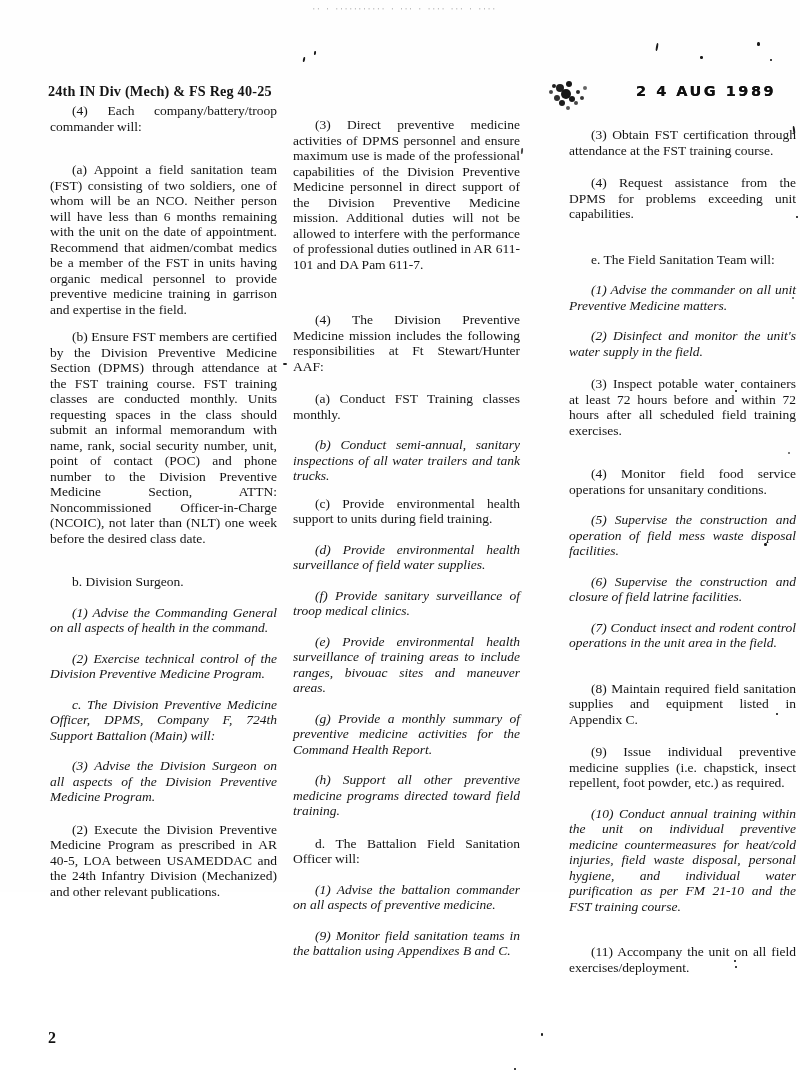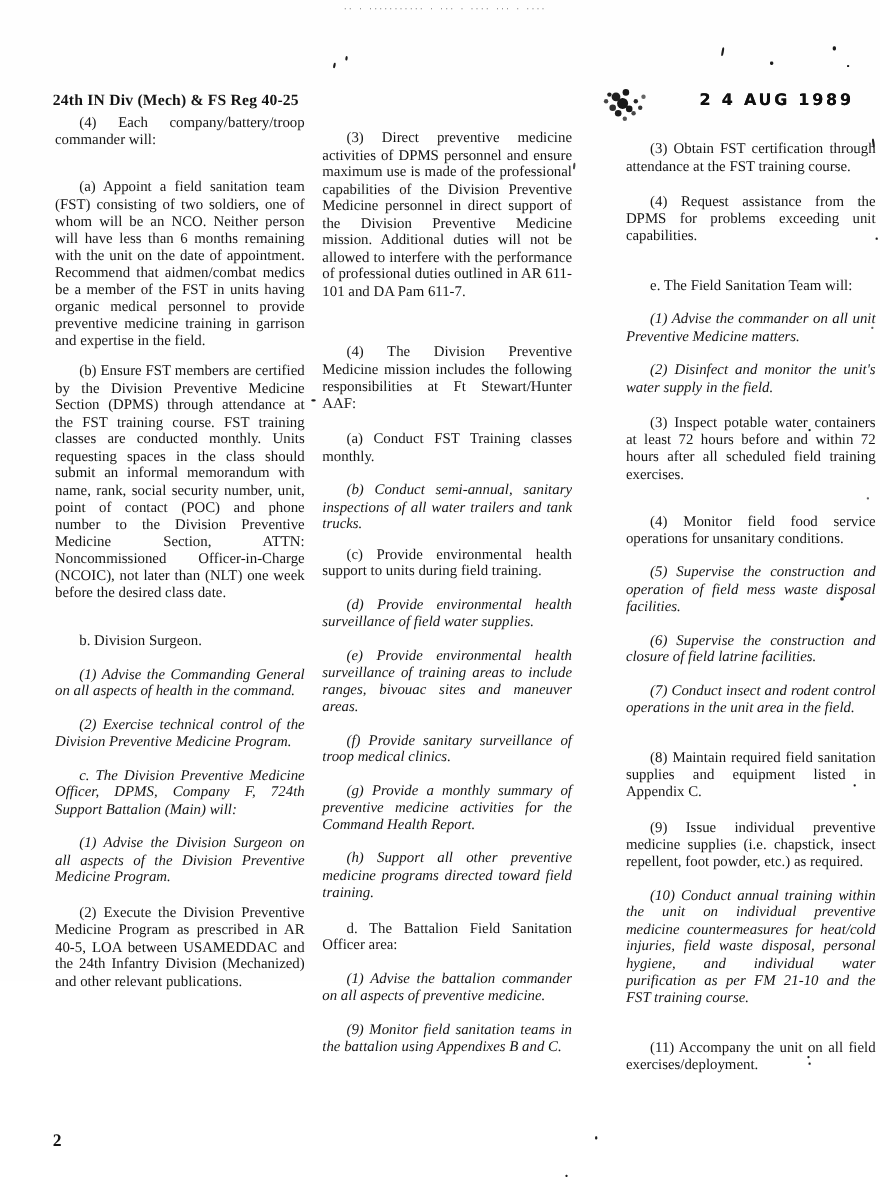--- a/index.html
+++ b/index.html
@@ -90,36 +90,36 @@
   <div class="date-stamp">2 4 AUG 1989</div>
 
   <div class="col" id="col-left">
     <p>(4) Each company/battery/troop commander will:</p>
     <p class="mt28">(a) Appoint a field sanitation team (FST) consisting of two soldiers, one of whom will be an NCO. Neither person will have less than 6 months remaining with the unit on the date of appointment. Recommend that aidmen/combat medics be a member of the FST in units having organic medical personnel to provide preventive medicine training in garrison and expertise in the field.</p>
     <p class="mt12">(b) Ensure FST members are certified by the Division Preventive Medicine Section (DPMS) through attendance at the FST training course. FST training classes are conducted monthly. Units requesting spaces in the class should submit an informal memorandum with name, rank, social security number, unit, point of contact (POC) and phone number to the Division Preventive Medicine Section, ATTN: Noncommissioned Officer-in-Charge (NCOIC), not later than (NLT) one week before the desired class date.</p>
     <p class="mt28">b. Division Surgeon.</p>
     <p class="mt15">(1) Advise the Commanding General on all aspects of health in the command.</p>
     <p class="mt15">(2) Exercise technical control of the Division Preventive Medicine Program.</p>
     <p class="mt15">c. The Division Preventive Medicine Officer, DPMS, Company F, 724th Support Battalion (Main) will:</p>
-    <p class="mt15">(1) Advise the Division Surgeon on all aspects of the Division Preventive Medicine Program.</p>
+    <p class="mt15">(3) Advise the Division Surgeon on all aspects of the Division Preventive Medicine Program.</p>
     <p class="mt17">(2) Execute the Division Preventive Medicine Program as prescribed in AR 40-5, LOA between USAMEDDAC and the 24th Infantry Division (Mechanized) and other relevant publications.</p>
   </div>
 
   <div class="col" id="col-center">
     <p>(3) Direct preventive medicine activities of DPMS personnel and ensure maximum use is made of the professional capabilities of the Division Preventive Medicine personnel in direct support of the Division Preventive Medicine mission. Additional duties will not be allowed to interfere with the performance of professional duties outlined in AR 611-101 and DA Pam 611-7.</p>
     <p class="mt40">(4) The Division Preventive Medicine mission includes the following responsibilities at Ft Stewart/Hunter AAF:</p>
     <p class="mt17">(a) Conduct FST Training classes monthly.</p>
     <p class="mt15">(b) Conduct semi-annual, sanitary inspections of all water trailers and tank trucks.</p>
     <p class="mt12">(c) Provide environmental health support to units during field training.</p>
     <p class="mt15">(d) Provide environmental health surveillance of field water supplies.</p>
+    <p class="mt15">(f) Provide sanitary surveillance of troop medical clinics.</p>
     <p class="mt15">(e) Provide environmental health surveillance of training areas to include ranges, bivouac sites and maneuver areas.</p>
-    <p class="mt15">(f) Provide sanitary surveillance of troop medical clinics.</p>
     <p class="mt15">(g) Provide a monthly summary of preventive medicine activities for the Command Health Report.</p>
     <p class="mt15">(h) Support all other preventive medicine programs directed toward field training.</p>
-    <p class="mt17">d. The Battalion Field Sanitation Officer area:</p>
+    <p class="mt17">d. The Battalion Field Sanitation Officer will:</p>
     <p class="mt15">(1) Advise the battalion commander on all aspects of preventive medicine.</p>
     <p class="mt15">(9) Monitor field sanitation teams in the battalion using Appendixes B and C.</p>
   </div>
 
   <div class="col" id="col-right">
     <p>(3) Obtain FST certification through attendance at the FST training course.</p>
     <p class="mt17">(4) Request assistance from the DPMS for problems exceeding unit capabilities.</p>
     <p class="mt30">e. The Field Sanitation Team will:</p>
     <p class="mt15">(1) Advise the commander on all unit Preventive Medicine matters.</p>
     <p class="mt15">(2) Disinfect and monitor the unit's water supply in the field.</p>

